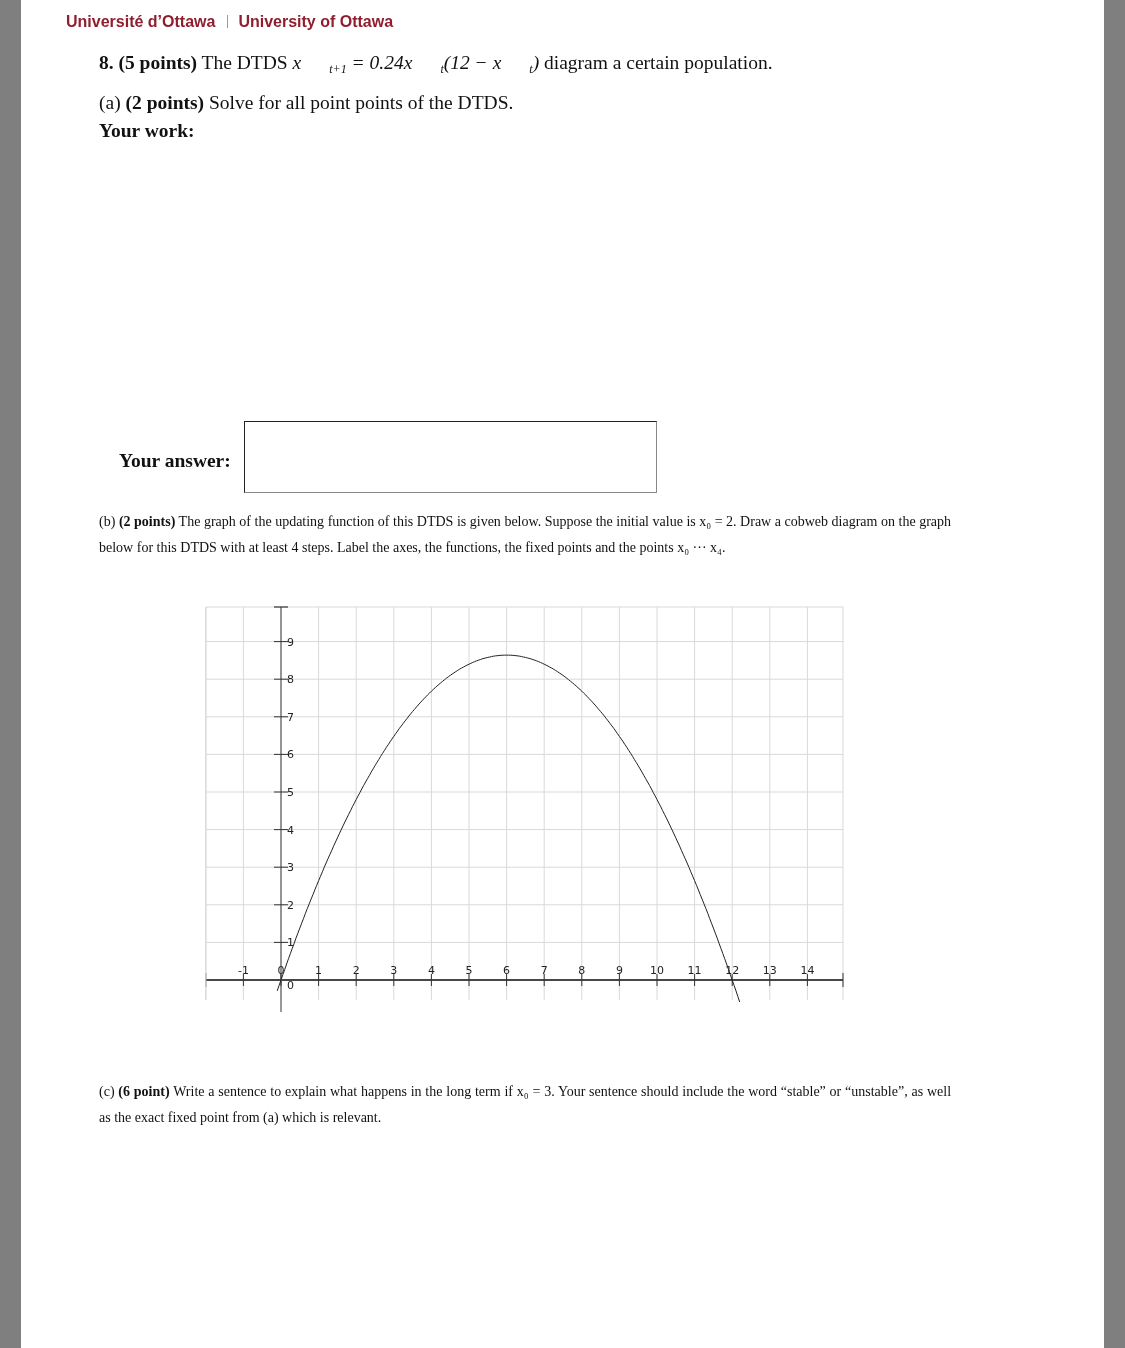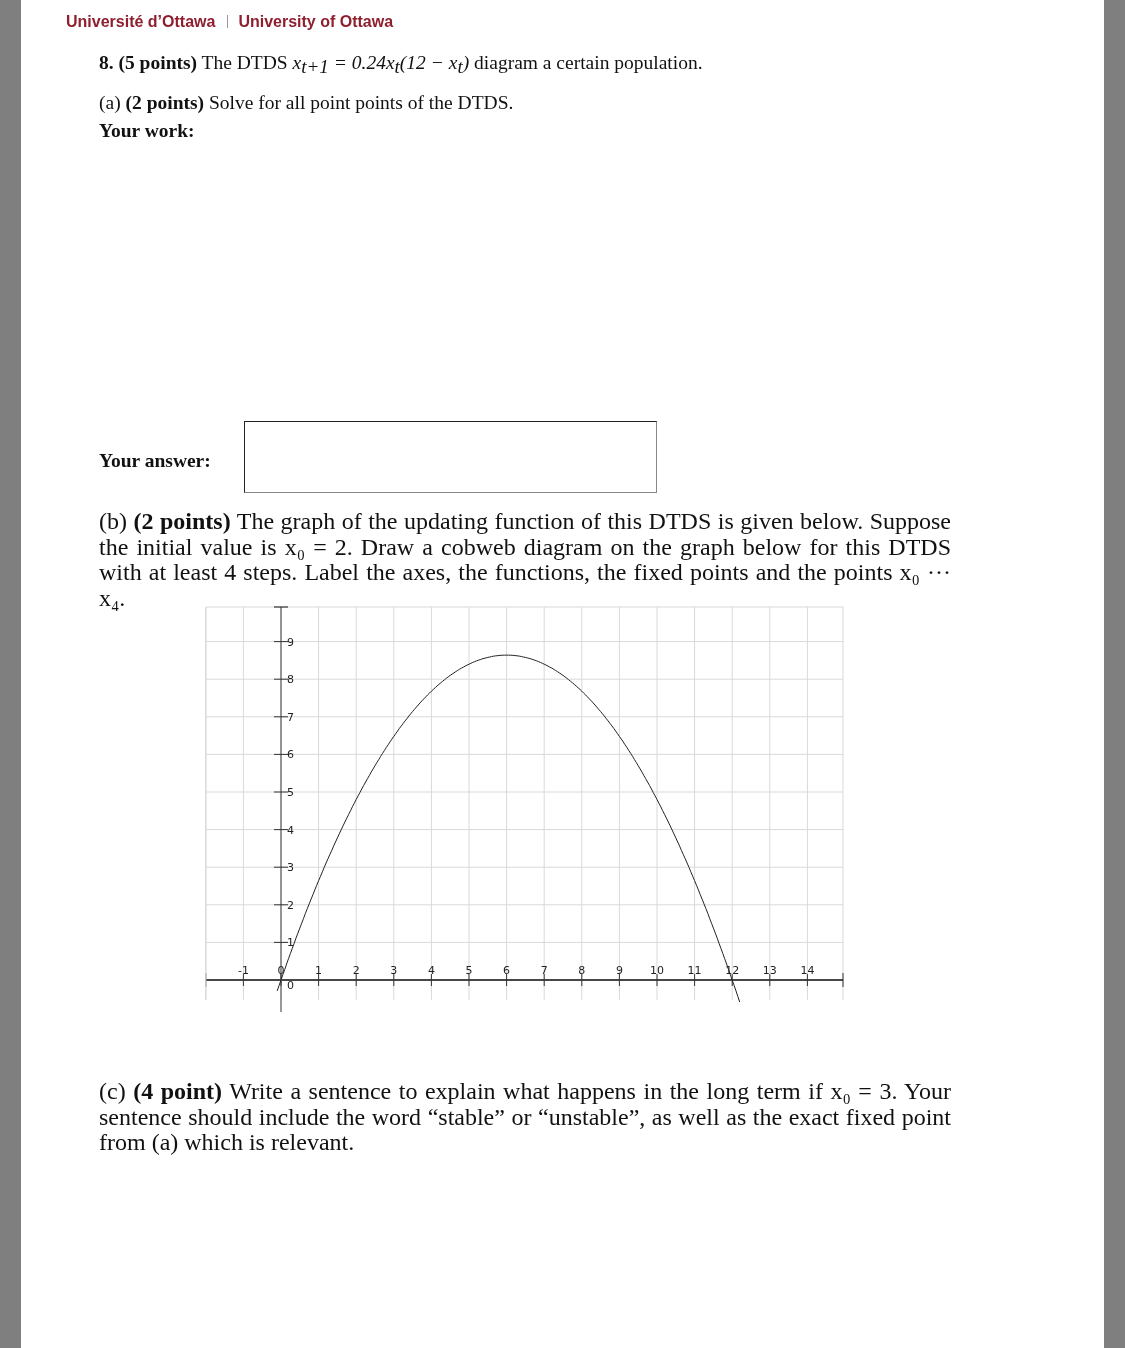--- a/index.html
+++ b/index.html
@@ -11,24 +11,24 @@
   }
   .side-left { position: absolute; left: 0; top: 0; width: 21px; height: 1348px; background: #7f7f7f; }
   .side-right { position: absolute; left: 1104px; top: 0; width: 21px; height: 1348px; background: #7f7f7f; }
   .header {
     position: absolute; left: 66px; top: 13px;
     font-family: "Liberation Sans", sans-serif; font-weight: bold;
     font-size: 16px; color: #8f1f2e; white-space: nowrap;
   }
   .header .sep { display: inline-block; width: 1px; height: 13px; background: #999; margin: 0 10px 0 12px; vertical-align: -1px; }
   .line { position: absolute; left: 99px; font-family: "Liberation Serif", serif; font-size: 19.5px; white-space: nowrap; color: #111; }
-  .para { position: absolute; left: 99px; width: 852px; font-family: "Liberation Serif", serif; font-size: 24px; line-height: 25.5px; text-align: justify; color: #111; }
+  .para { position: absolute; left: 99px; width: 852px; font-family: "Liberation Serif", serif; font-size: 14px; line-height: 25.5px; text-align: justify; color: #111; }
   b { font-weight: bold; }
   .math { font-style: italic; }
-  sub { font-size: 19px; vertical-align: -4px; line-height: 0; }
+  sub { font-size: 12px; vertical-align: -4px; line-height: 0; margin-left: 28px; }
   .answer-box {
     position: absolute; left: 244px; top: 421px; width: 413px; height: 72px;
     border: 1px solid #222; border-bottom-color: #888; border-right-color: #888; box-sizing: border-box; background: #fff;
   }
   .graph { position: absolute; left: 0; top: 0; }
 </style>
 </head>
 <body>
 
 <div class="side-left"></div>
@@ -49,21 +49,21 @@
 <div class="line" style="top:92px;">
   <span>(a)</span>
   <b>(2 points)</b>
   <span>Solve for all point points of the DTDS.</span>
 </div>
 
 <div class="line" style="top:120px;">
   <b>Your work:</b>
 </div>
 
-<div class="line" style="top:450px;">
+<div class="line" style="top:450px;margin-left:20px;">
   <b>Your answer:</b>
 </div>
 <div class="answer-box"></div>
 
 <div class="para" style="top:509px;">
   <span>(b)</span>
   <b>(2 points)</b>
   <span>The graph of the updating function of this DTDS is given below. Suppose the initial value is x₀ = 2. Draw a cobweb diagram on the graph below for this DTDS with at least 4 steps. Label the axes, the functions, the fixed points and the points x₀ ··· x₄.</span>
 </div>
 
@@ -158,15 +158,15 @@
       <line x1="274" y1="679.2" x2="288" y2="679.2" stroke="#333" stroke-width="1"></line>
       <text x="287" y="683.2">8</text>
       <line x1="274" y1="641.5999999999999" x2="288" y2="641.5999999999999" stroke="#333" stroke-width="1"></line>
       <text x="287" y="645.5999999999999">9</text>
     </g>
   <path id="curve" fill="none" stroke="#222" stroke-width="1" d="M277.2,990.9L279.1,985.4L281.0,980.0L282.9,974.6L284.8,969.3L286.6,964.0L288.5,958.7L290.4,953.5L292.3,948.3L294.2,943.2L296.0,938.1L297.9,933.1L299.8,928.1L301.7,923.2L303.6,918.3L305.4,913.4L307.3,908.6L309.2,903.9L311.1,899.1L313.0,894.5L314.8,889.9L316.7,885.3L318.6,880.7L320.5,876.2L322.4,871.8L324.2,867.4L326.1,863.0L328.0,858.7L329.9,854.5L331.8,850.3L333.6,846.1L335.5,842.0L337.4,837.9L339.3,833.8L341.2,829.8L343.0,825.9L344.9,822.0L346.8,818.1L348.7,814.3L350.6,810.6L352.4,806.8L354.3,803.2L356.2,799.5L358.1,795.9L360.0,792.4L361.8,788.9L363.7,785.4L365.6,782.0L367.5,778.7L369.4,775.4L371.2,772.1L373.1,768.9L375.0,765.7L376.9,762.5L378.8,759.5L380.6,756.4L382.5,753.4L384.4,750.5L386.3,747.5L388.2,744.7L390.0,741.9L391.9,739.1L393.8,736.4L395.7,733.7L397.6,731.0L399.4,728.4L401.3,725.9L403.2,723.4L405.1,720.9L407.0,718.5L408.8,716.1L410.7,713.8L412.6,711.5L414.5,709.3L416.4,707.1L418.2,705.0L420.1,702.9L422.0,700.8L423.9,698.8L425.8,696.8L427.6,694.9L429.5,693.1L431.4,691.2L433.3,689.4L435.2,687.7L437.0,686.0L438.9,684.4L440.8,682.8L442.7,681.2L444.6,679.7L446.4,678.2L448.3,676.8L450.2,675.4L452.1,674.1L454.0,672.8L455.8,671.6L457.7,670.4L459.6,669.2L461.5,668.1L463.4,667.1L465.2,666.1L467.1,665.1L469.0,664.2L470.9,663.3L472.8,662.4L474.6,661.7L476.5,660.9L478.4,660.2L480.3,659.6L482.2,658.9L484.0,658.4L485.9,657.9L487.8,657.4L489.7,657.0L491.6,656.6L493.4,656.2L495.3,655.9L497.2,655.7L499.1,655.5L501.0,655.3L502.8,655.2L504.7,655.2L506.6,655.1L508.5,655.2L510.4,655.2L512.2,655.3L514.1,655.5L516.0,655.7L517.9,655.9L519.8,656.2L521.6,656.6L523.5,657.0L525.4,657.4L527.3,657.9L529.2,658.4L531.0,658.9L532.9,659.6L534.8,660.2L536.7,660.9L538.6,661.7L540.4,662.4L542.3,663.3L544.2,664.2L546.1,665.1L548.0,666.1L549.8,667.1L551.7,668.1L553.6,669.2L555.5,670.4L557.4,671.6L559.2,672.8L561.1,674.1L563.0,675.4L564.9,676.8L566.8,678.2L568.6,679.7L570.5,681.2L572.4,682.8L574.3,684.4L576.2,686.0L578.0,687.7L579.9,689.4L581.8,691.2L583.7,693.1L585.6,694.9L587.4,696.8L589.3,698.8L591.2,700.8L593.1,702.9L595.0,705.0L596.8,707.1L598.7,709.3L600.6,711.5L602.5,713.8L604.4,716.1L606.2,718.5L608.1,720.9L610.0,723.4L611.9,725.9L613.8,728.4L615.6,731.0L617.5,733.7L619.4,736.4L621.3,739.1L623.2,741.9L625.0,744.7L626.9,747.5L628.8,750.5L630.7,753.4L632.6,756.4L634.4,759.5L636.3,762.5L638.2,765.7L640.1,768.9L642.0,772.1L643.8,775.4L645.7,778.7L647.6,782.0L649.5,785.4L651.4,788.9L653.2,792.4L655.1,795.9L657.0,799.5L658.9,803.2L660.8,806.8L662.6,810.6L664.5,814.3L666.4,818.1L668.3,822.0L670.2,825.9L672.0,829.8L673.9,833.8L675.8,837.9L677.7,842.0L679.6,846.1L681.4,850.3L683.3,854.5L685.2,858.7L687.1,863.0L689.0,867.4L690.8,871.8L692.7,876.2L694.6,880.7L696.5,885.3L698.4,889.9L700.2,894.5L702.1,899.1L704.0,903.9L705.9,908.6L707.8,913.4L709.6,918.3L711.5,923.2L713.4,928.1L715.3,933.1L717.2,938.1L719.0,943.2L720.9,948.3L722.8,953.5L724.7,958.7L726.6,964.0L728.4,969.3L730.3,974.6L732.2,980.0L734.1,985.4L736.0,990.9L737.8,996.4L739.7,1002.0"></path>
 </svg>
 
 <div class="para" style="top:1079px;">
   <span>(c)</span>
-  <b>(4 point)</b>
+  <b>(6 point)</b>
   <span>Write a sentence to explain what happens in the long term if x₀ = 3. Your sentence should include the word “stable” or “unstable”, as well as the exact fixed point from (a) which is relevant.</span>
 </div>
 
 </body></html>

